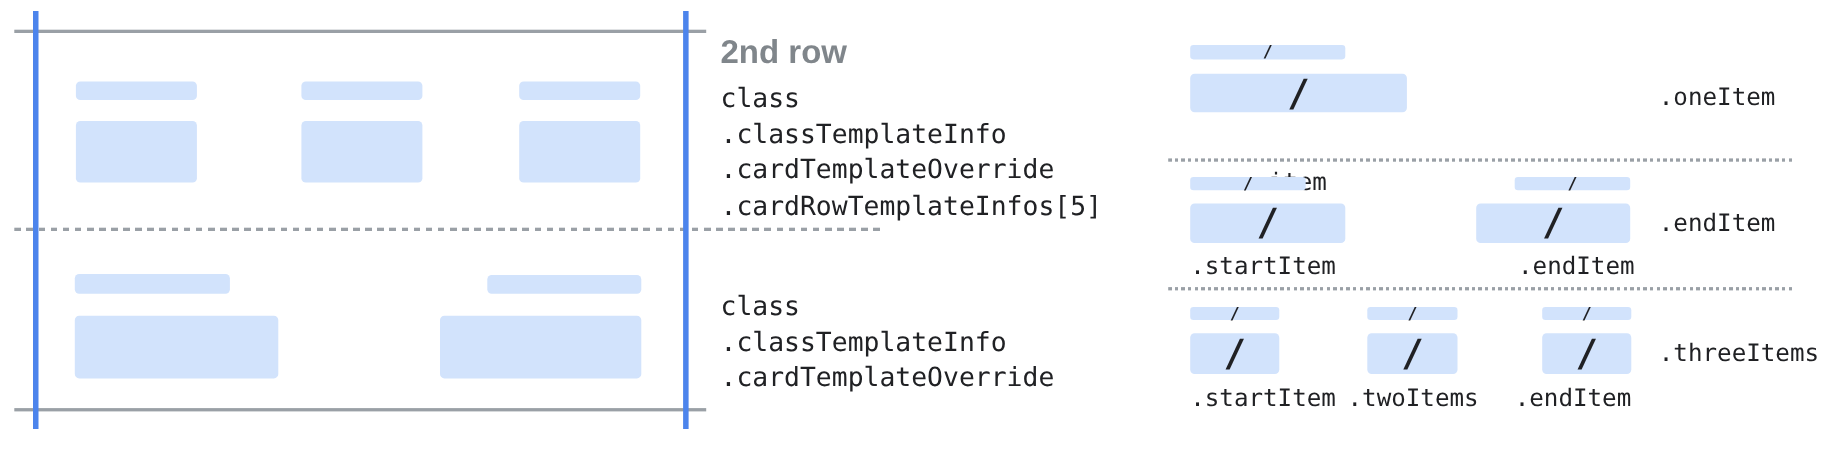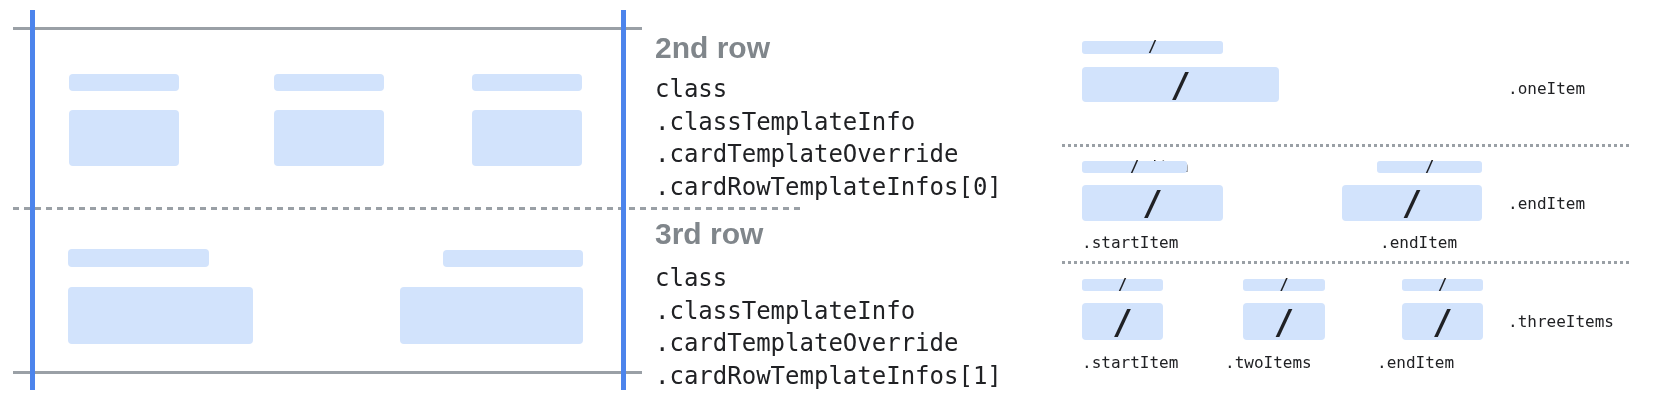--- a/index.html
+++ b/index.html
@@ -27,21 +27,21 @@
     font-weight:bold;color:var(--code-text);line-height:1;}
   .slash.sm{font-size:15px;}
   .slash.lg{font-size:34px;}
 
   
   .row-heading{position:absolute;font-size:30px;font-weight:bold;color:var(--heading-gray);
     font-family:"Liberation Sans",sans-serif;white-space:nowrap;}
   .codeblock{position:absolute;font-family:"DejaVu Sans Mono","Liberation Mono",monospace;
     font-size:24px;line-height:32.5px;color:var(--code-text);white-space:nowrap;}
   .monolabel{position:absolute;font-family:"DejaVu Sans Mono","Liberation Mono",monospace;
-    font-size:16px;line-height:24px;color:var(--code-text);white-space:nowrap;}
+    font-size:22px;line-height:24px;color:var(--code-text);white-space:nowrap;}
 </style>
 </head>
 <body>
 
 <div class="stage">
 
   <div>
 
     <div class="dashed" style="left:13px;top:207px;width:787px;"></div>
 
@@ -66,29 +66,27 @@
       <div class="bar" style="left:443px;top:250px;width:140px;height:17px;"></div>
       <div class="bar" style="left:400px;top:287px;width:183px;height:57px;"></div>
     </div>
   </div>
 
   <div class="row-heading" style="left:655px;top:31px;">2nd row</div>
   <div class="codeblock" style="left:655px;top:73px;">
     <div>class</div>
     <div>.classTemplateInfo</div>
     <div>.cardTemplateOverride</div>
-    <div>.cardRowTemplateInfos[0]</div>
+    <div>.cardRowTemplateInfos[5]</div>
   </div>
 
-  <div class="row-heading" style="left:655px;top:217px;">3rd row</div>
   <div class="codeblock" style="left:655px;top:262px;">
     <div>class</div>
     <div>.classTemplateInfo</div>
     <div>.cardTemplateOverride</div>
-    <div>.cardRowTemplateInfos[1]</div>
   </div>
 
   <div>
     <div class="bar r3 slashbox" style="left:1082px;top:41px;width:141px;height:13px;">
       <span class="slash sm">/</span>
     </div>
     <div class="bar slashbox" style="left:1082px;top:67px;width:197px;height:35px;">
       <span class="slash lg">/</span>
     </div>
     <div class="monolabel" style="left:1140px;top:111px;margin-top:44px;">.item</div>

